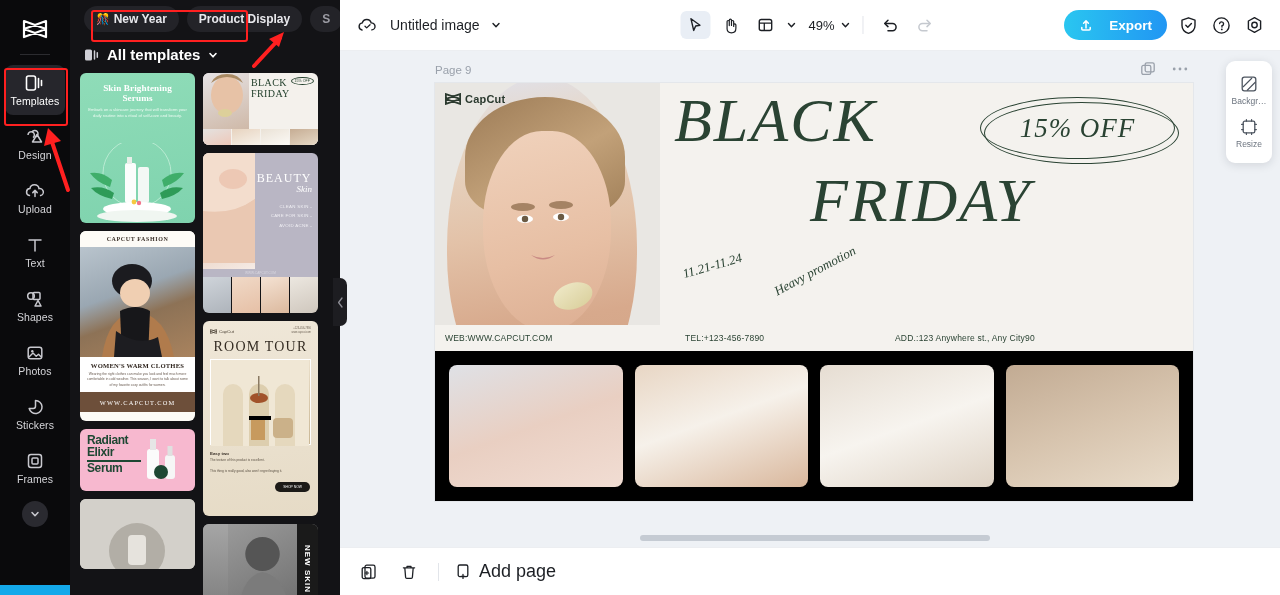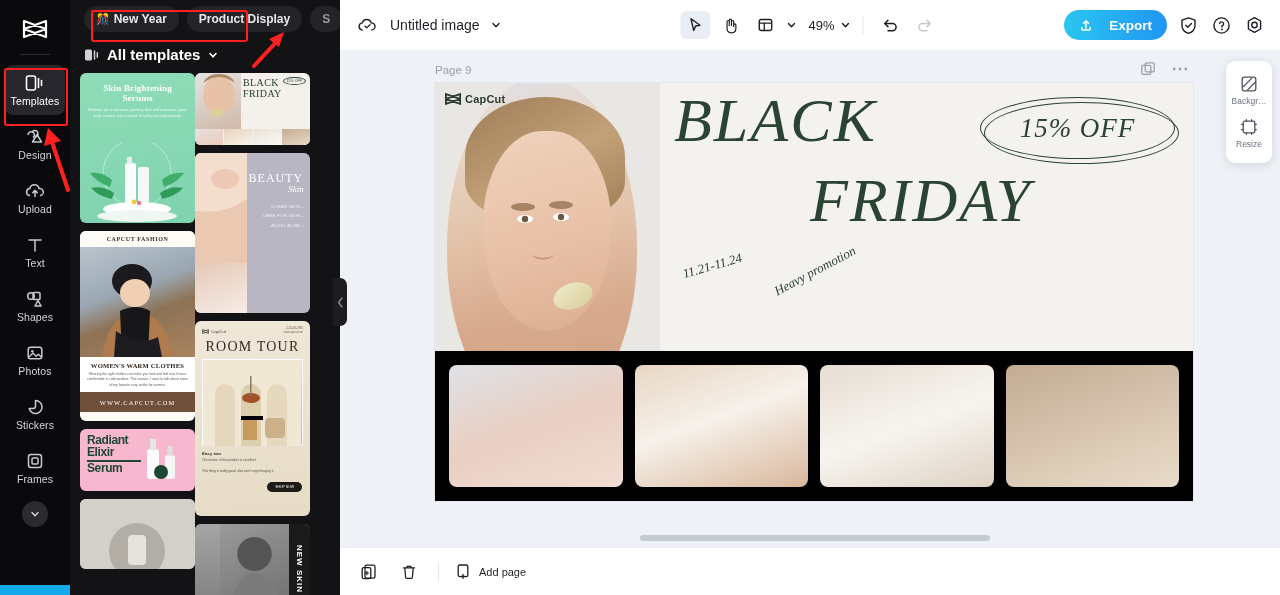--- a/index.html
+++ b/index.html
@@ -57,21 +57,21 @@
   .chip {
     height: 26px; border-radius: 13px; background: #232328; color: #e8e8ec;
     font-size: 12px; font-weight: bold; display: flex; align-items: center;
     padding: 0 12px; gap: 4px; white-space: nowrap; cursor: pointer; flex-shrink: 0;
   }
   .chip.cut { color: #9b9ba3; }
 
   .all-tpl { display: flex; align-items: center; gap: 7px; padding: 6px 0 10px 14px; cursor: pointer; }
   .all-tpl-label { color: #ffffff; font-size: 15px; font-weight: bold; }
 
-  .grid { display: flex; gap: 0; padding: 0 10px; overflow: hidden; flex: 1; }
+  .grid { display: flex; gap: 8px; padding: 0 10px; overflow: hidden; flex: 1; }
   .col { display: flex; flex-direction: column; gap: 8px; width: 115px; }
   .card { width: 115px; border-radius: 6px; overflow: hidden; position: relative; flex-shrink: 0; }
 
   
   .tc-serum { height: 150px; background: linear-gradient(170deg,#8fdcb8,#7fd3ae); padding: 10px 8px; }
   .tc-serum .t1 { color: #fff; font-size: 9.2px; font-weight: bold; text-align: center; letter-spacing: .1px; font-family:"Liberation Serif",serif; }
   .tc-serum .t2 { color: #eafaf1; font-size: 4.2px; text-align: center; margin-top: 4px; line-height: 1.5; }
   .serum-art { position:absolute; bottom:0; left:0; right:0; height:80px; }
 
   .tc-fashion { height: 190px; background: #fdfbf6; }
@@ -91,21 +91,21 @@
   .tc-bf { height: 72px; background: #f4f1ec; position:relative; display:flex; flex-direction:column;}
   .bf-top { flex:1; display:flex; }
   .bf-img { width:40%; background: linear-gradient(160deg,#e5e2e4,#cfb9a8); }
   .bf-txt { flex:1; padding: 4px 4px 0 2px; }
   .bf-txt .b1 { font-family:"Liberation Serif",serif; color:#23402c; font-size:10px; font-weight:normal; letter-spacing:.4px; }
   .bf-txt .b2 { font-family:"Liberation Serif",serif; color:#23402c; font-size:10px; letter-spacing:.4px; }
   .bf-badge { border:0.7px solid #23402c; border-radius:50%; font-size:3.6px; color:#23402c; padding:1px 3px; display:inline-block; }
   .bf-strip { height:20px; display:flex; gap:1px; background:#f4f1ec; }
   .bf-strip div { flex:1; }
 
-  .tc-beauty { height: 160px; position:relative; display:flex; flex-direction:row; }
+  .tc-beauty { height: 160px; position:relative; display:flex; flex-direction:column; }
   .beauty-main { flex:1; display:flex; background: #b9b6c4; }
   .beauty-photo { width: 45%; background: linear-gradient(160deg,#f2dfd2,#e2c3b0 55%,#f6ece6); }
   .beauty-txt { flex:1; padding:18px 6px 0 2px; }
   .beauty-txt .bt1 { color:#fff; font-size:12px; font-family:"Liberation Serif",serif; letter-spacing:1px;}
   .beauty-txt .bt2 { color:#fff; font-size:9px; font-style:italic; font-family:"Liberation Serif",serif; text-align:right; margin-top:-2px;}
   .beauty-txt .bt3 { color:#efeef3; font-size:4.4px; text-align:right; margin-top:8px; line-height:2.1; letter-spacing:.3px;}
   .beauty-web { color:#d9d7e0; font-size:3.2px; text-align:center; padding:2px 0; background:#b9b6c4;}
   .beauty-strip { height:36px; display:flex; gap:1px; }
   .beauty-strip div { flex:1; }
 
@@ -227,21 +227,21 @@
     border-radius:9px; box-shadow:0 2px 10px rgba(20,28,44,.13); padding:8px 0 8px; z-index:15;
   }
   .ft-item { display:flex; flex-direction:column; align-items:center; gap:3px; padding:6px 0; cursor:pointer;}
   .ft-lbl { font-size:8.5px; color:#6c747f; }
 
   
   .bottombar { height:48px; background:#fff; display:flex; align-items:center; padding:0 16px; gap:14px; border-top:1px solid #eceef1;}
   .bb-ico { width:26px; height:26px; display:flex; align-items:center; justify-content:center; cursor:pointer;}
   .bb-sep { width:1px; height:18px; background:#e2e5ea; margin:0 2px;}
   .bb-add { display:flex; align-items:center; gap:7px; cursor:pointer; }
-  .bb-add-lbl { font-size:11px; color:#1c1f24; }
+  .bb-add-lbl { font-size:18px; color:#1c1f24; }
   .bb-right { margin-left:auto; display:flex; align-items:center; gap:12px;}
   .bb-page { font-size:13px; color:#1c1f24; min-width:28px; text-align:center;}
 
   
   .anno { position:absolute; z-index:60; pointer-events:none; }
   .anno-box { border:2.5px solid #ff2020; border-radius:3px; }
 </style>
 </head>
 <body>
 
@@ -674,20 +674,25 @@
             <div class="bf-black">BLACK</div>
             <div class="bf-oval2"></div>
             <div class="bf-oval">
               <span>15% OFF</span>
             </div>
             <div class="bf-friday">FRIDAY</div>
             <div class="bf-date">11.21-11.24</div>
             <div class="bf-heavy">Heavy promotion</div>
           </div>
         </div>
+        <div class="cv-contact">
+          <span class="cv-c1">WEB:WWW.CAPCUT.COM</span>
+          <span class="cv-c2">TEL:+123-456-7890</span>
+          <span>ADD.:123 Anywhere st., Any City90</span>
+        </div>
         <div class="cv-strip">
           <div class="th th1"></div>
           <div class="th th2"></div>
           <div class="th th3"></div>
           <div class="th th4"></div>
         </div>
       </div>
 
       <div class="h-scroll"></div>
 

